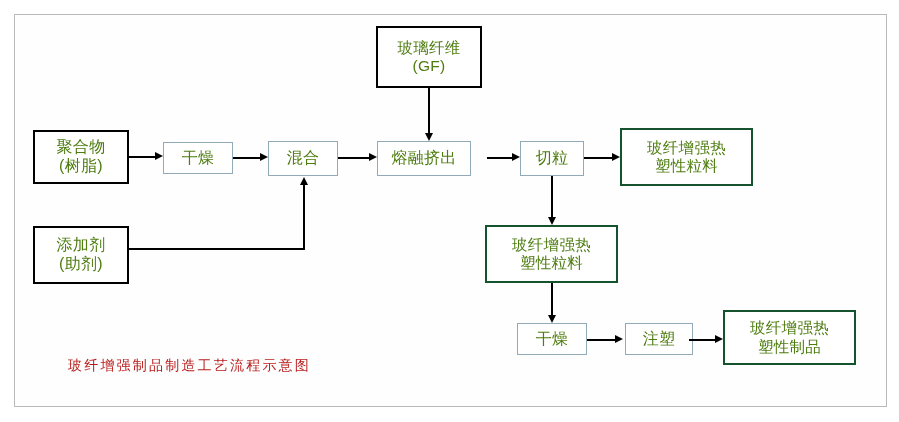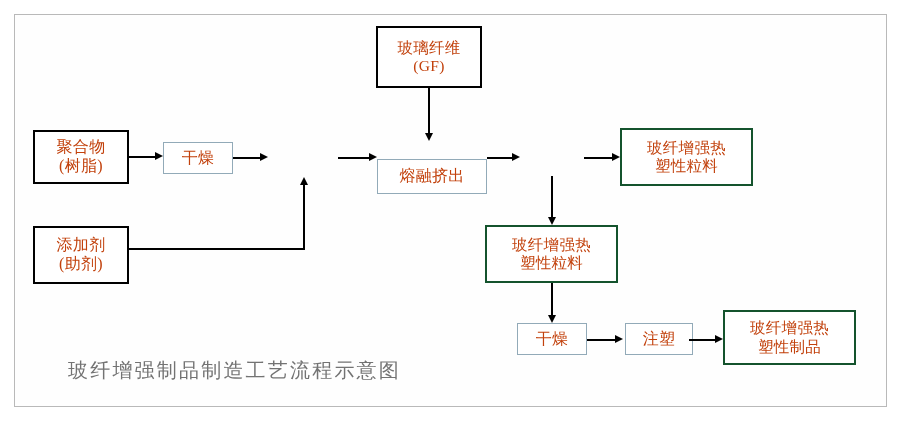--- a/index.html
+++ b/index.html
@@ -27,38 +27,37 @@
     box-sizing: border-box;
     background: #fefefe;
   }
   .node {
     position: absolute;
     box-sizing: border-box;
     display: flex;
     align-items: center;
     justify-content: center;
     text-align: center;
-    color: #c2410c;
+    color: #4d7c0f;
     background: #ffffff;
     line-height: 1.18;
     white-space: pre-line;
     letter-spacing: 0.3px;
-    font-family: Liberation Serif, serif;
   }
   .node.black   { border: 2px solid #000000; }
   .node.blue    { border: 1.5px solid #92aab8; }
   .node.orange  { border: 2px solid #14532d; }
 
   .f15 { font-size: 15.5px; }
   .f16 { font-size: 16px; }
 
   .caption {
     position: absolute;
-    color: #737373;
-    font-size: 20px;
+    color: #b91c1c;
+    font-size: 14px;
     letter-spacing: 2.2px;
     white-space: nowrap;
   }
 
   
   .hline, .vline {
     position: absolute;
     background: #000000;
   }
   .hline { height: 1.6px; }
@@ -92,23 +91,25 @@
   <div id="frame"></div>
 
   <div class="node black f15" style="left:376px; top:26px; width:106px; height:62px;">玻璃纤维
 (GF)</div>
 
   <div class="node black f16" style="left:33px; top:130px; width:96px; height:54px;text-align:center;">聚合物
 (树脂)</div>
 
   <div class="node blue f16" style="left:163px; top:142px; width:70px; height:32px;">干燥</div>
 
+  <div class="node blue f16" style="left:268px; top:141px; width:70px; height:35px;">混合</div>
 
-  <div class="node blue f16" style="left:377px; top:159px; width:110px; height:35px;">熔融挤出</div>
+  <div class="node blue f16" style="left:377px; top:141px; width:94px; height:35px;">熔融挤出</div>
 
+  <div class="node blue f16" style="left:520px; top:141px; width:64px; height:35px;">切粒</div>
 
   <div class="node black f16" style="left:33px; top:226px; width:96px; height:58px;">添加剂
 (助剂)</div>
 
   <div class="node orange f15" style="left:620px; top:128px; width:133px; height:58px;">玻纤增强热
 塑性粒料</div>
 
   <div class="node orange f15" style="left:485px; top:225px; width:133px; height:58px;">玻纤增强热
 塑性粒料</div>
 

